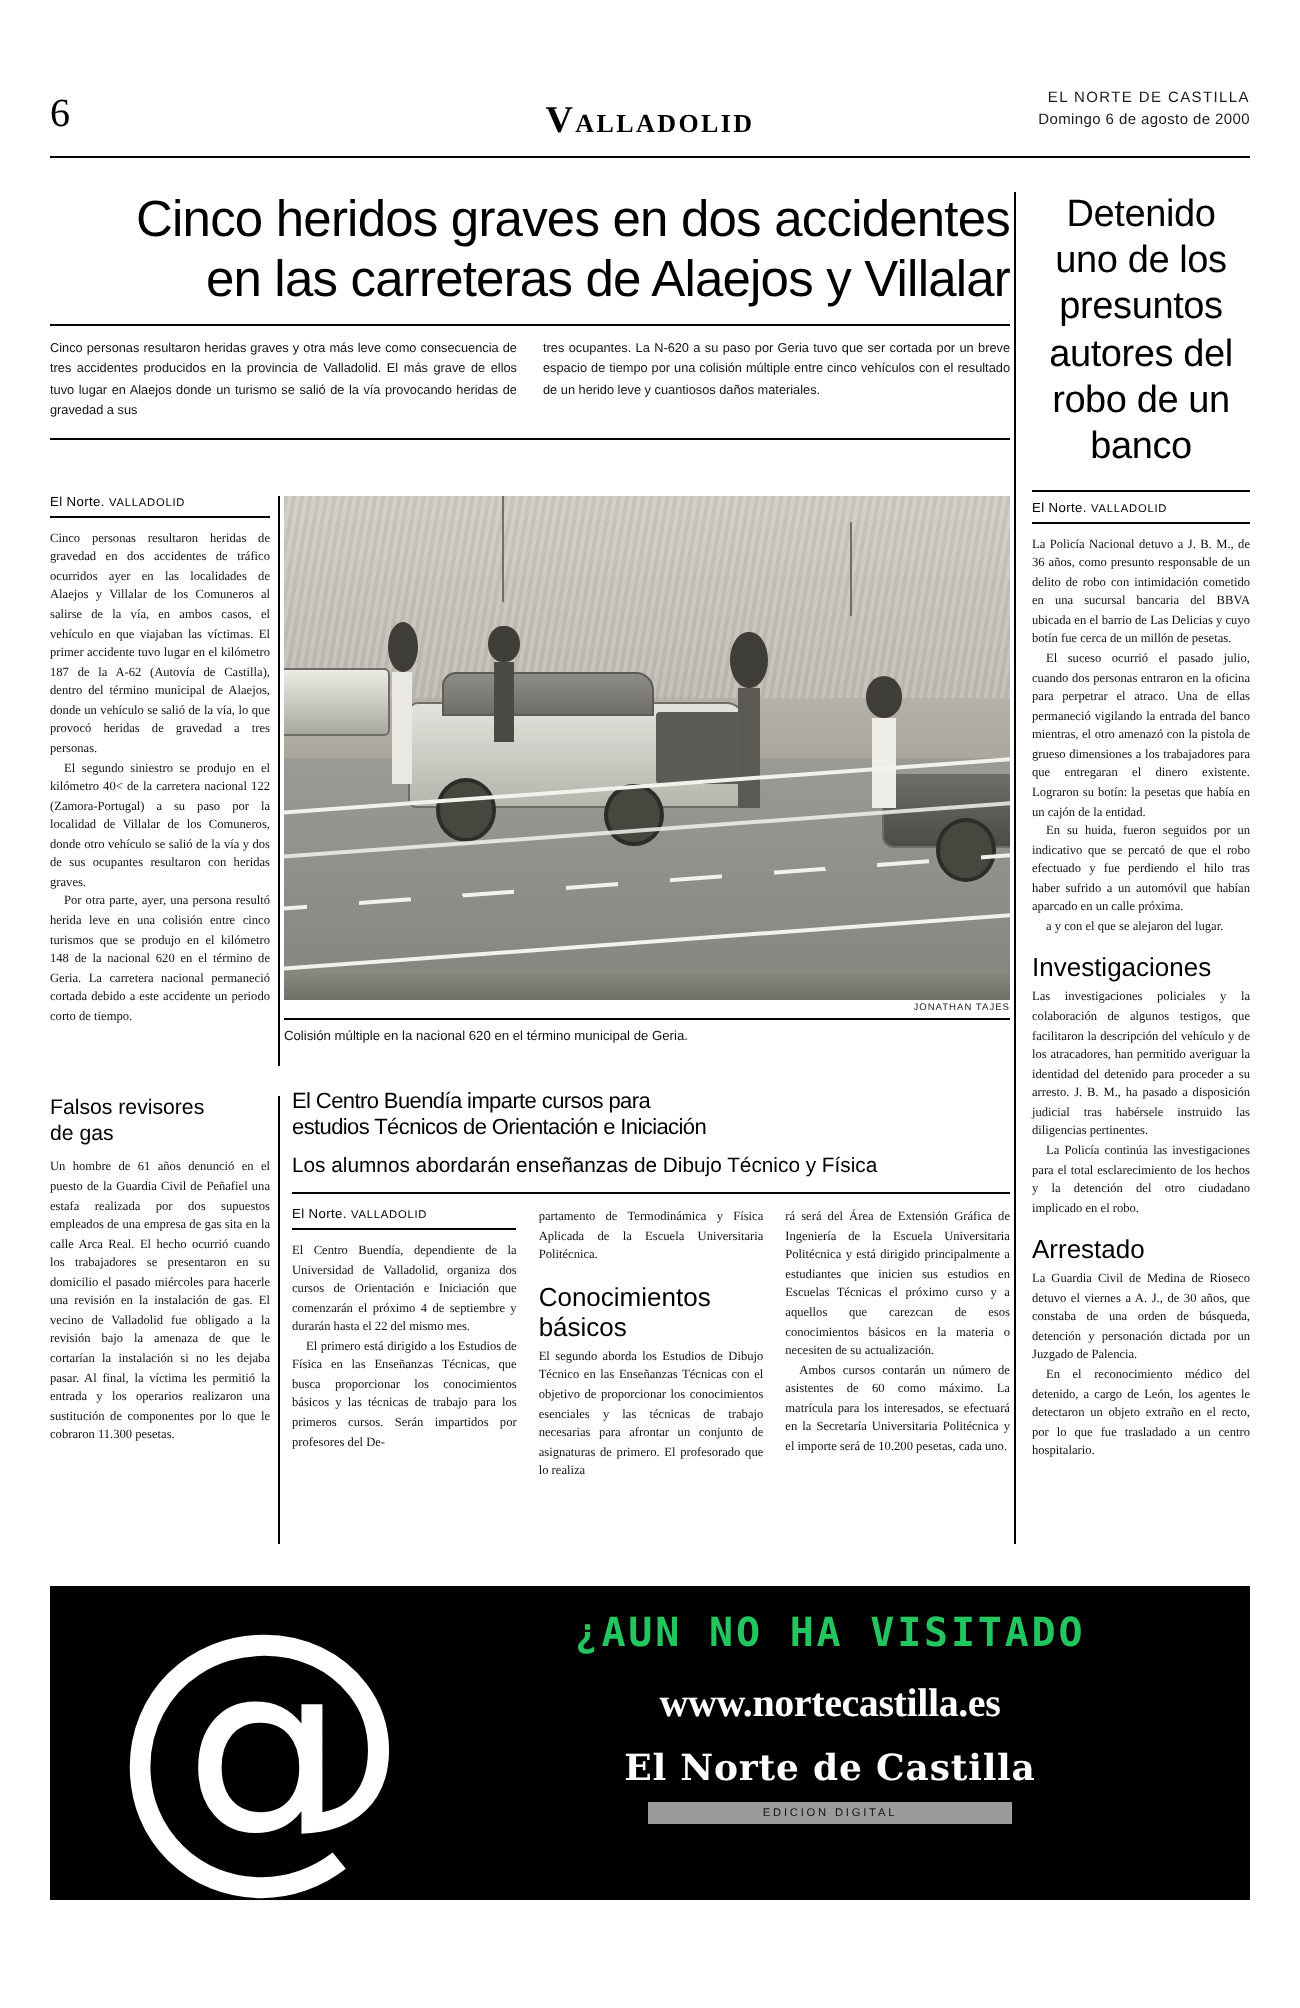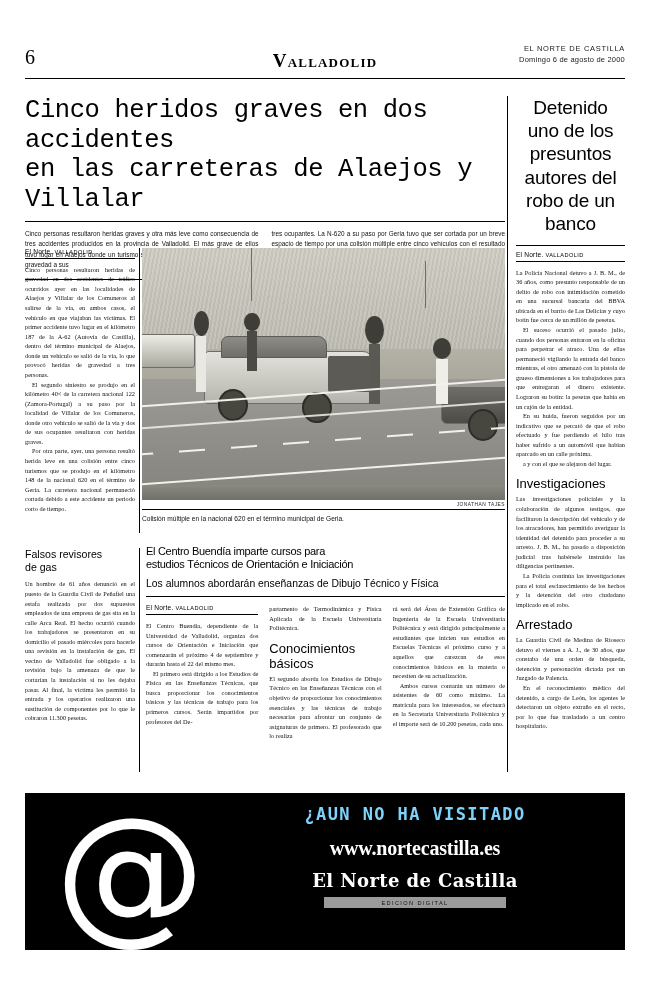--- a/index.html
+++ b/index.html
@@ -75,25 +75,26 @@
   }
 
   
   .lead-block {
     position: absolute;
     left: 25px; top: 96px;
     width: 480px;
   }
   h1.lead-head {
     margin: 0;
-    font-family: Liberation Mono, monospace;
+    font-family: Liberation Sans, sans-serif;
     font-weight: 400;
     font-size: 25.5px;
     line-height: 1.16;
     letter-spacing: -0.4px;
+    text-align: right;
   }
   .lead-sub {
     margin: 9px 0 0 0;
     font-family: "Liberation Sans", sans-serif;
     font-size: 10.2px;
     font-weight: 400;
     letter-spacing: 0.1px;
   }
   .lead-rule {
     margin-top: 7px;
@@ -377,24 +378,24 @@
   }
   .ad-right {
     position: absolute;
     left: 190px; top: 10px;
     width: 400px;
     text-align: center;
   }
   .ad-line {
     font-family: "DejaVu Sans Mono", monospace;
     font-weight: 700;
-    font-size: 17px;
+    font-size: 20px;
     letter-spacing: 1.4px;
     line-height: 1.32;
-    color: #7dd3fc;
+    color: #22c55e;
   }
   .ad-url {
     font-family: "Liberation Serif", serif;
     font-weight: 700;
     font-size: 20px;
     margin-top: 12px;
     letter-spacing: -0.2px;
   }
   .ad-logo {
     font-family: "DejaVu Serif", serif;

